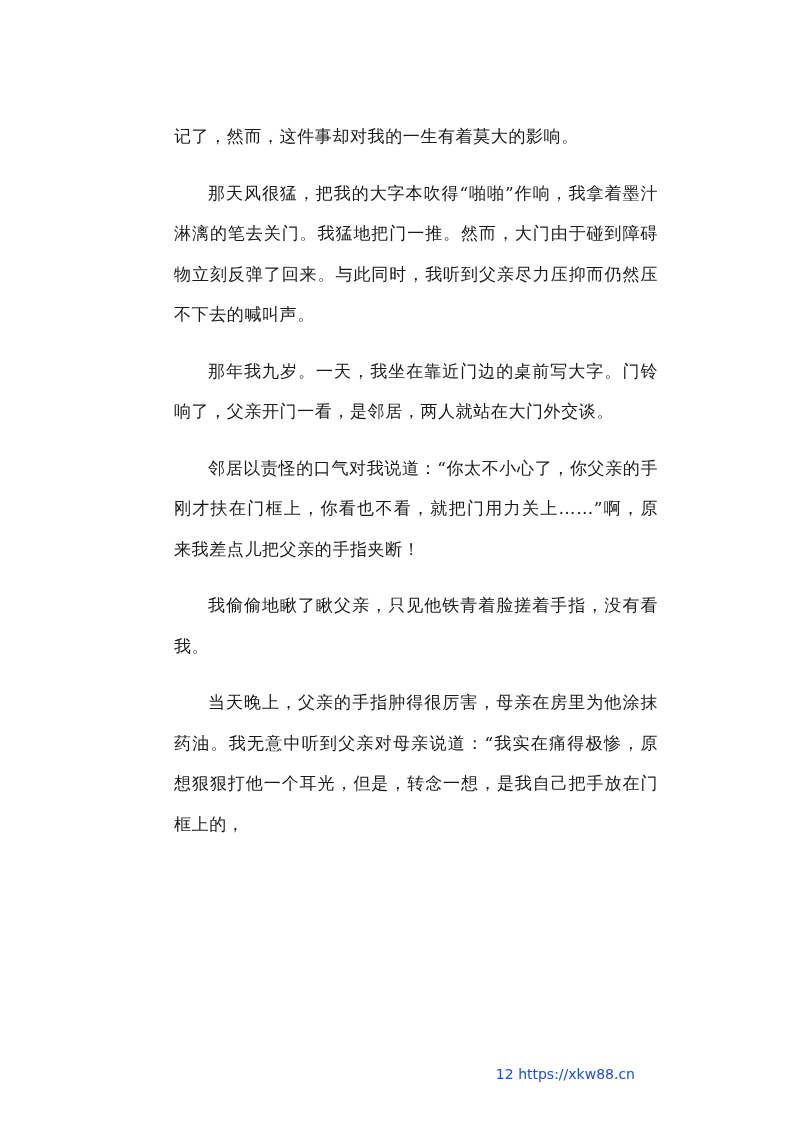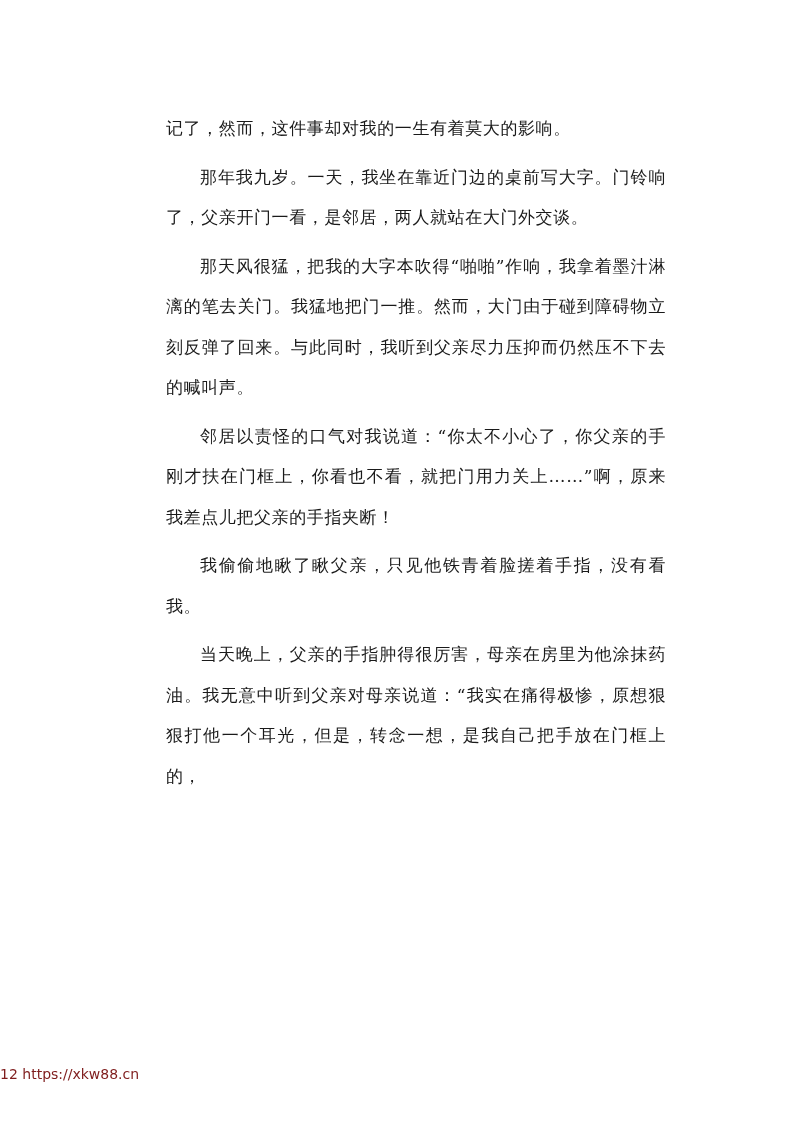--- a/index.html
+++ b/index.html
@@ -2,35 +2,35 @@
 <html><head>
 <meta charset="utf-8">
 <style>
   html, body { margin: 0; padding: 0; background: #ffffff; }
   body { width: 793px; height: 1122px; position: relative; overflow: hidden; }
   .page {
     position: absolute; left: 158px; top: 100px; width: 516px;
     font-family: "DejaVu Serif", "Liberation Serif", serif;
     color: #1a1a1a; font-size: 17px; line-height: 40.5px;
   }
-  .para { margin: 8px; text-align: justify; text-align-last: left; text-indent: 2em; letter-spacing: 0.6px; }
+  .para { margin: 16px; text-align: justify; text-align-last: left; text-indent: 2em; letter-spacing: 0.6px; }
   .para.noindent { text-indent: 0; }
   .ul { text-decoration: underline; text-underline-offset: 6px; text-decoration-thickness: 1px; }
   .footer {
-    position: absolute; top: 1066px; left: 0; width: 635px; text-align: left;
-    font-family: "DejaVu Sans", "Liberation Sans", sans-serif; font-size: 14px; color: #7f1d1d;
+    position: absolute; top: 1066px; left: 0; width: 635px; text-align: right;
+    font-family: "DejaVu Sans", "Liberation Sans", sans-serif; font-size: 14px; color: #1d4ed8;
   }
 </style>
 </head>
 <body>
 
 <div class="page">
   <p class="para noindent">记了，然而，这件事却对我的一生有着莫大的影响。</p>
+  <p class="para">那天风很猛，把我的大字本吹得“啪啪”作响，我拿着墨汁淋漓的笔去关门。我猛地把门一推。然而，大门由于碰到障碍物立刻反弹了回来。与此同时，我听到父亲尽力压抑而仍然压不下去的喊叫声。</p>
   <p class="para">那年我九岁。一天，我坐在靠近门边的桌前写大字。门铃响了，父亲开门一看，是邻居，两人就站在大门外交谈。</p>
-  <p class="para">那天风很猛，把我的大字本吹得“啪啪”作响，我拿着墨汁淋漓的笔去关门。我猛地把门一推。然而，大门由于碰到障碍物立刻反弹了回来。与此同时，我听到父亲尽力压抑而仍然压不下去的喊叫声。</p>
   <p class="para">邻居以责怪的口气对我说道：“你太不小心了，你父亲的手刚才扶在门框上，你看也不看，就把门用力关上……”啊，原来我差点儿把父亲的手指夹断！</p>
   <p class="para">我偷偷地瞅了瞅父亲，只见他铁青着脸搓着手指，没有看我。</p>
   <p class="para">当天晚上，父亲的手指肿得很厉害，母亲在房里为他涂抹药油。我无意中听到父亲对母亲说道：“我实在痛得极惨，原想狠狠打他一个耳光，但是，转念一想，是我自己把手放在门框上的，</p>
 </div>
 
 <div class="footer">
   <span>12</span>
   <span>https://xkw88.cn</span>
 </div>
 

